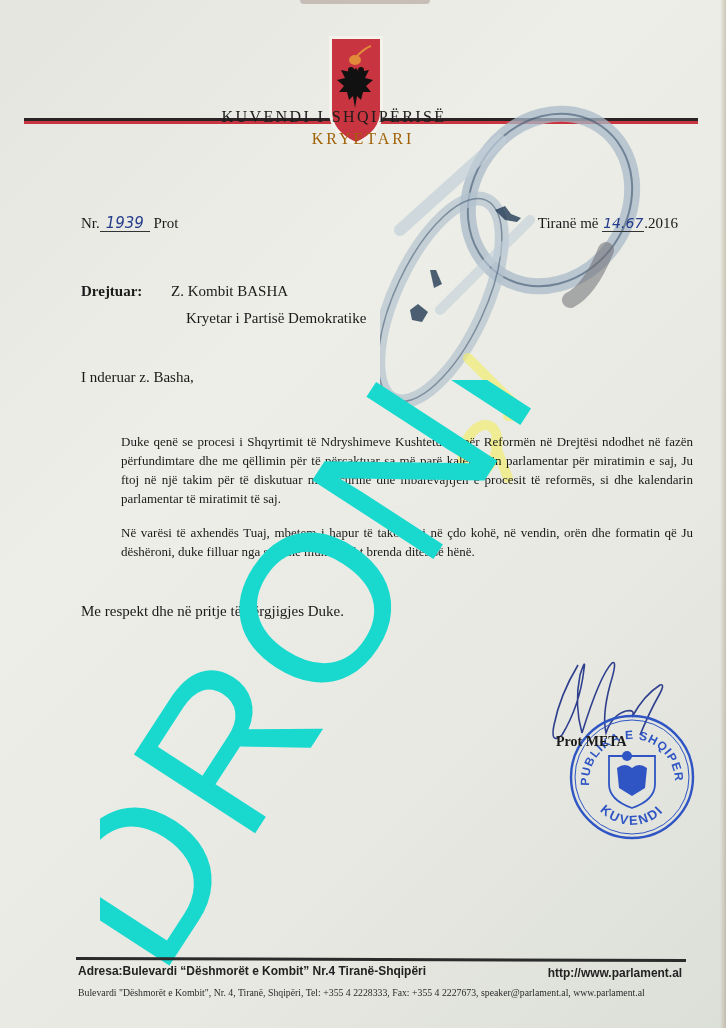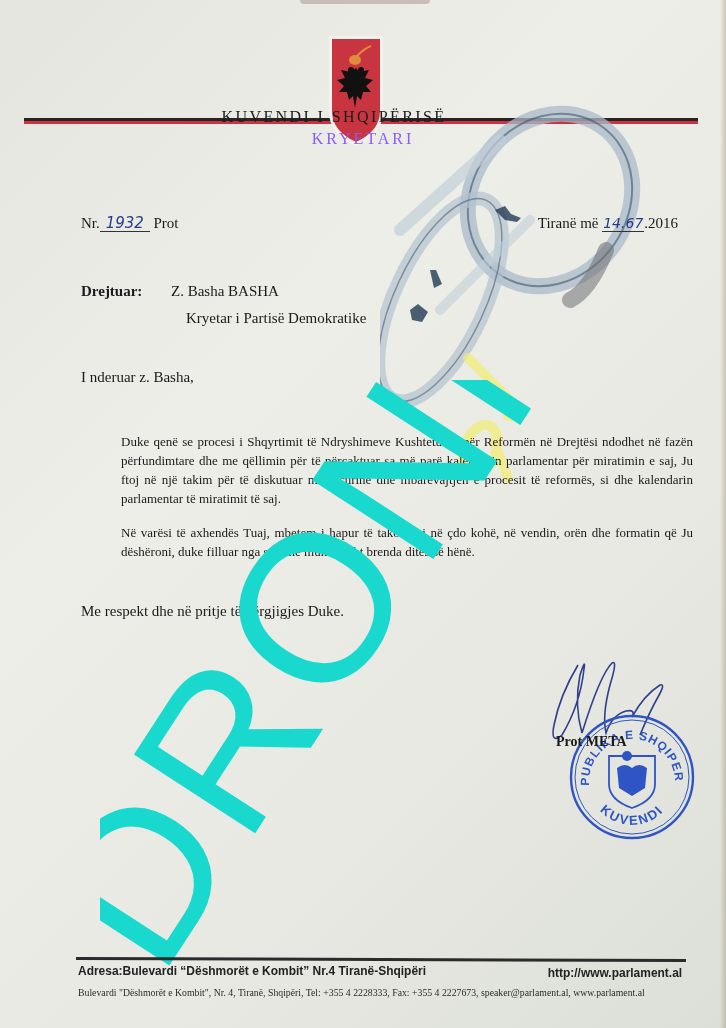--- a/index.html
+++ b/index.html
@@ -9,21 +9,21 @@
     font-family: "Liberation Serif", "DejaVu Serif", serif;
     color:#1a1a1a;
   }
   .page { position:absolute; inset:0; }
   .top-shadow { position:absolute; left:300px; top:0; width:130px; height:4px; background:#b9aaa4; border-radius:0 0 4px 4px; opacity:.7; }
   .header-rule { position:absolute; left:24px; top:118px; width:674px; height:7px; }
   .header-rule .dark { position:absolute; left:0; right:0; top:0; height:3px; background:#2a2326; }
   .header-rule .red { position:absolute; left:0; right:0; top:3px; height:3px; background:#c8343f; }
   .emblem { position:absolute; left:327px; top:34px; width:58px; height:114px; }
   .inst-name { position:absolute; top:108px; left:0; width:668px; text-align:center; font-size:16px; letter-spacing:2.4px; color:#1c1c1c; }
-  .inst-sub { position:absolute; top:130px; left:0; width:726px; text-align:center; font-size:16px; letter-spacing:3px; color:#8b5cf6; }
+  .inst-sub { position:absolute; top:130px; left:0; width:726px; text-align:center; font-size:16px; letter-spacing:3px; color:#a16207; }
   .body-text { font-size:13px; line-height:19px;margin-left:40px; }
   .nr { position:absolute; left:81px; top:215px; font-size:15px; }
   .nr .hand { display:inline-block; width:50px; border-bottom:1px solid #333; text-align:center; color:#243c8a; font-family:"DejaVu Sans", sans-serif; font-style:italic; font-size:15px; line-height:15px; }
   .date { position:absolute; right:48px; top:215px; font-size:15px; }
   .date .hand { display:inline-block; min-width:42px; border-bottom:1px solid #333; text-align:center; color:#243c8a; font-style:italic; font-family:"DejaVu Sans", sans-serif; font-size:14px; line-height:15px; }
   .drejtuar-label { position:absolute; left:81px; top:283px; font-weight:bold; font-size:15px; }
   .addressee-name { position:absolute; left:171px; top:283px; font-size:15px; }
   .addressee-title { position:absolute; left:186px; top:310px; font-size:15px; }
   .salutation { position:absolute; left:81px; top:369px; font-size:15px; }
   .para { position:absolute; left:81px; width:572px; text-align:justify; }
@@ -85,30 +85,30 @@
 
   <svg class="yellow-al" viewBox="0 0 80 140">
     <g fill="none" stroke="#f3ee6a" stroke-width="10" opacity=".65" stroke-linecap="round">
       <path d="M18 8 L60 50 Q70 58 66 66 L58 66"></path>
       <ellipse cx="30" cy="100" rx="16" ry="26" transform="rotate(20 30 100)"></ellipse>
       <path d="M44 92 L58 128"></path>
     </g>
   </svg>
 
   <div class="nr">
-    <span>Nr.</span><span class="hand">1932</span>
+    <span>Nr.</span><span class="hand">1939</span>
     <span>Prot</span>
   </div>
   <div class="date">
     <span>Tiranë më</span>
     <span class="hand">14.67</span><span>.2016</span>
   </div>
 
   <div class="drejtuar-label">Drejtuar:</div>
-  <div class="addressee-name">Z. Basha BASHA</div>
+  <div class="addressee-name">Z. Kombit BASHA</div>
   <div class="addressee-title">Kryetar i Partisë Demokratike</div>
 
   <div class="salutation">I nderuar z. Basha,</div>
 
   <div class="para p1 body-text">Duke qenë se procesi i Shqyrtimit të Ndryshimeve Kushtetuese për Reformën në Drejtësi ndodhet në fazën përfundimtare dhe me qëllimin për të përcaktuar sa më parë kalendarin parlamentar për miratimin  e saj, Ju ftoj në një takim për të diskutuar mbi ecurinë dhe mbarëvajtjen e procesit të reformës, si dhe kalendarin parlamentar të miratimit të saj.</div>
   <div class="para p2 body-text">Në varësi të axhendës Tuaj, mbetem i hapur të takohemi në çdo kohë, në vendin, orën dhe formatin që Ju dëshëroni, duke filluar nga sot dhe mundësisht brenda ditës së hënë.</div>
 
   <div class="closing">Me respekt dhe në pritje të përgjigjes Duke.</div>
 
   <svg class="watermark" viewBox="0 0 540 640">

